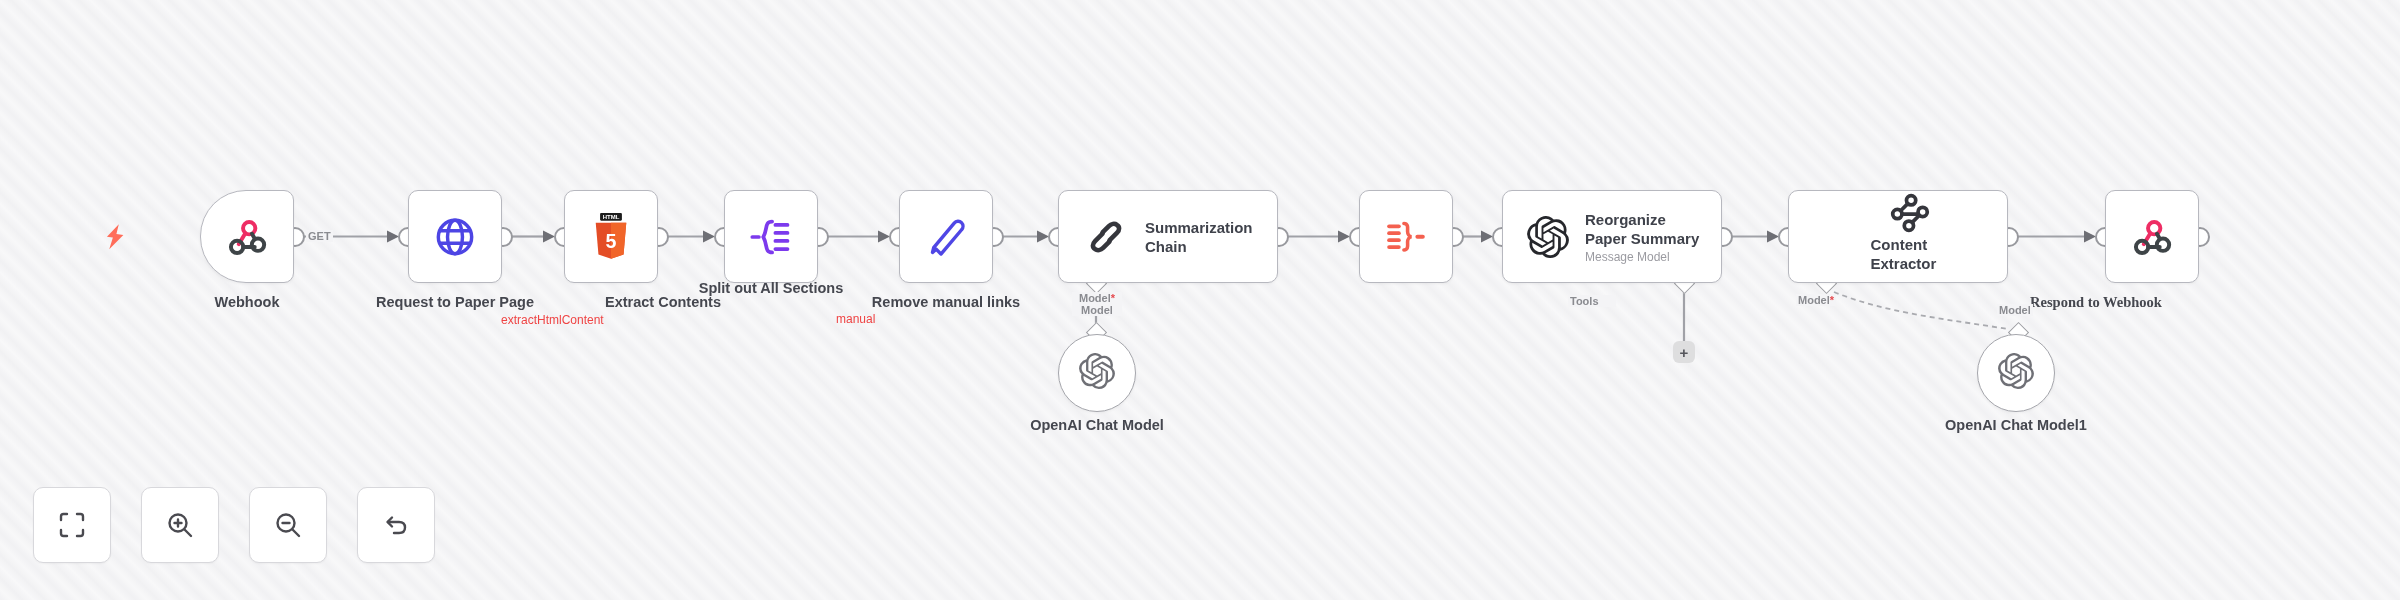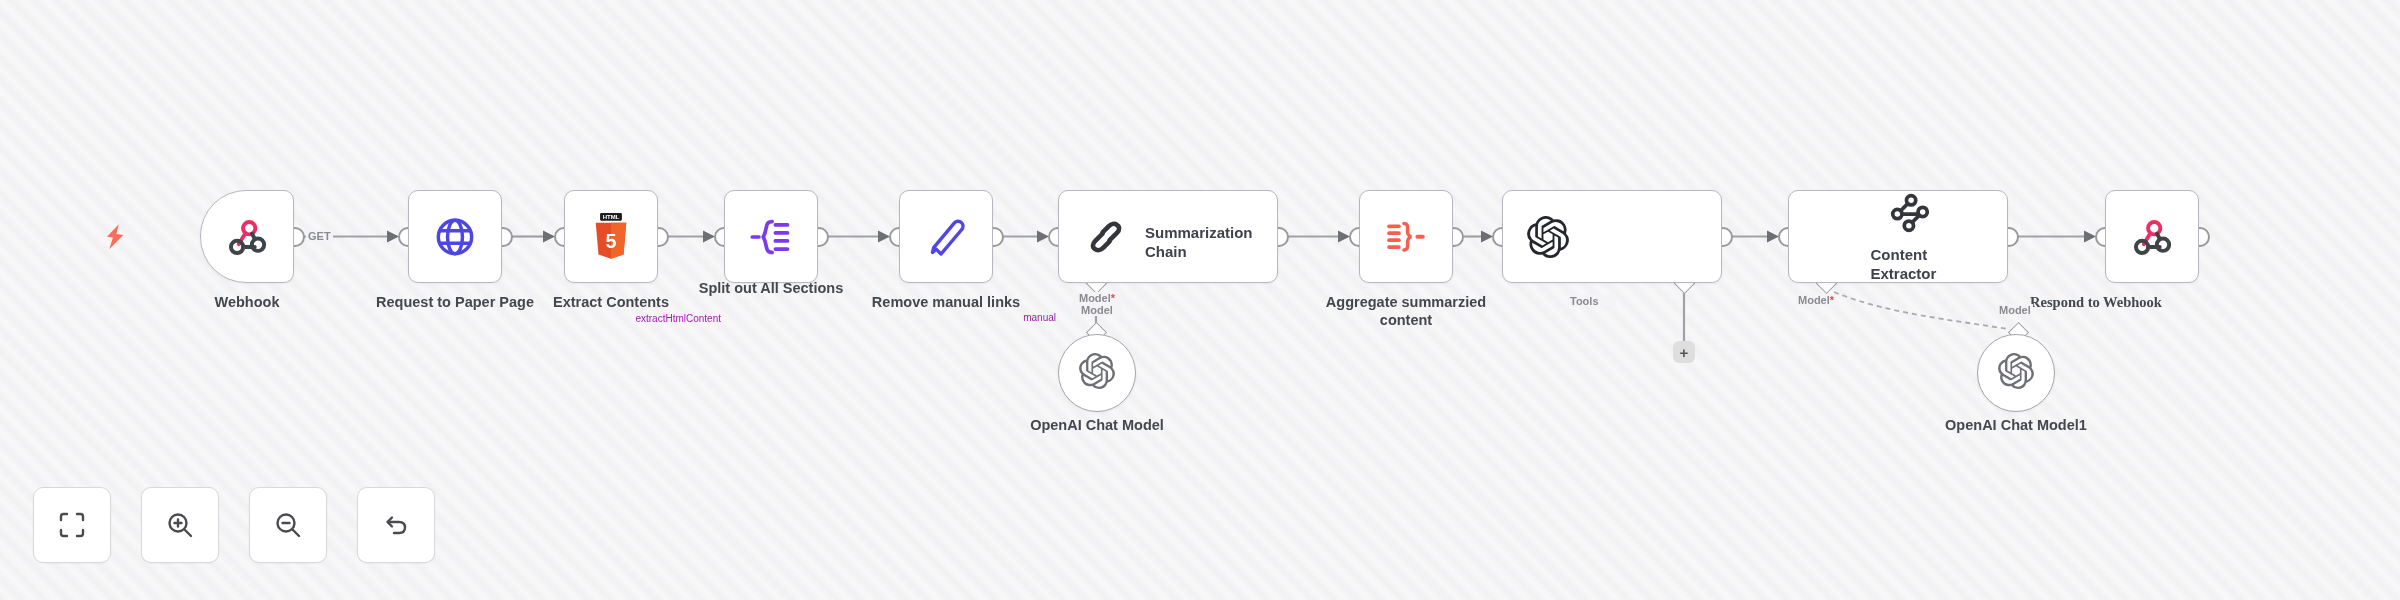--- a/index.html
+++ b/index.html
@@ -14,31 +14,31 @@
 
   .node {
     position: absolute; top: 190px; height: 93px; width: 94px;
     background: #ffffff; border: 1.6px solid #b7b8bf; border-radius: 10px;
     box-shadow: 0 1px 3px rgba(0,0,0,0.05); z-index: 3;
     display: flex; align-items: center; justify-content: center;
   }
   .node.trigger { border-radius: 46px 10px 10px 46px; }
   .node.wide { width: 220px; justify-content: flex-start; padding-left: 24px; }
   .node .icon { flex: 0 0 auto; display: flex; align-items: center; justify-content: center; }
-  .node .inner-text { margin-left: 16px; margin-top: 10px; }
+  .node .inner-text { margin-left: 16px; }
   .inner-title { font-size: 15px; font-weight: 700; color: #3f424b; line-height: 19px; }
   .inner-sub { font-size: 12px; color: #9b9ba1; margin-top: 2px; }
 
   .node-label {
     position: absolute; width: 220px; text-align: center; z-index: 4;
     font-size: 14.5px; font-weight: 600; color: #45474f; line-height: 18px;
   }
   .node-sublabel {
-    position: absolute; width: 220px; text-align: right; z-index: 4;
-    font-size: 10px; font-weight: 400; color: #a21caf;
+    position: absolute; width: 220px; text-align: left; z-index: 4;
+    font-size: 12px; font-weight: 400; color: #ef4444;
   }
   .port {
     position: absolute; width: 20px; height: 20px; border-radius: 50%;
     background: #ffffff; border: 2px solid #98999e; z-index: 2;
   }
   .diamond {
     position: absolute; width: 15px; height: 15px; background: #ffffff;
     border: 1.6px solid #9b9ca1; transform: rotate(45deg); z-index: 3;
   }
   .circle-node {
@@ -162,21 +162,21 @@
     <span class="icon">
       <svg width="44" height="48" viewBox="0 0 40 44">
         <rect x="10" y="0" width="20" height="7" rx="1" fill="#1c1c1c"></rect>
         <text x="20" y="5.6" font-size="5.5" fill="#ffffff" text-anchor="middle" font-family="Liberation Sans, sans-serif" font-weight="bold">HTML</text>
         <path d="M6 9 H34 L31.5 38 L20 42 L8.5 38 Z" fill="#e44d26"></path>
         <path d="M20 9 H34 L31.5 38 L20 42 Z" fill="#f16529"></path>
         <text x="20" y="32" font-size="18" fill="#ffffff" text-anchor="middle" font-family="Liberation Sans, sans-serif" font-weight="bold">5</text>
       </svg>
     </span>
   </div>
-  <div class="node-label" style="left:501px; top:293px;">Extract Contents</div>
+  <div class="node-label" style="left:501px; top:293px;text-align:right;">Extract Contents</div>
   <div class="node-sublabel" style="left:501px; top:313px;">extractHtmlContent</div>
 
   <div class="node" style="left:724px;">
     <span class="icon">
       <svg width="44" height="44" viewBox="0 0 40 40">
         <g fill="none" stroke="#7c3aed" stroke-width="3.4" stroke-linecap="round">
           <path d="M3 20 H9"></path>
           <path d="M21 6 C14 6 17 13 13 20 C17 27 14 34 21 34"></path>
           <path d="M24 9 H35 M24 16.3 H35 M24 23.6 H35 M24 31 H35"></path>
         </g>
@@ -218,27 +218,30 @@
           <rect x="4" y="8" width="13" height="3.6" rx="1.8"></rect>
           <rect x="4" y="14.6" width="13" height="3.6" rx="1.8"></rect>
           <rect x="4" y="21.2" width="13" height="3.6" rx="1.8"></rect>
           <rect x="4" y="27.8" width="13" height="3.6" rx="1.8"></rect>
           <rect x="31" y="17.9" width="9" height="3.8" rx="1.9"></rect>
         </g>
         <path d="M20 7 C24.5 7 23.5 12 23.5 14.5 C23.5 17 25 19.7 27.5 19.7 C25 19.7 23.5 22.4 23.5 24.9 C23.5 27.4 24.5 32.4 20 32.4" fill="none" stroke="#f4604f" stroke-width="3.4" stroke-linecap="round"></path>
       </svg>
     </span>
   </div>
-  <div class="node-label" style="left:1306px; top:293px; width:200px; left:1306px;">Aggregate summarzied content</div>
 
   <div class="node wide" style="left:1502px;">
     <span class="icon">
       <svg width="42" height="42" viewBox="0 0 24 24" fill="#26272c">
         <path d="M22.2819 9.8211a5.9847 5.9847 0 0 0-.5157-4.9108 6.0462 6.0462 0 0 0-6.5098-2.9A6.0651 6.0651 0 0 0 4.9807 4.1818a5.9847 5.9847 0 0 0-3.9977 2.9 6.0462 6.0462 0 0 0 .7427 7.0966 5.98 5.98 0 0 0 .511 4.9107 6.051 6.051 0 0 0 6.5146 2.9001A5.9847 5.9847 0 0 0 13.2599 24a6.0557 6.0557 0 0 0 5.7718-4.2058 5.9894 5.9894 0 0 0 3.9977-2.9001 6.0557 6.0557 0 0 0-.7475-7.073zm-9.022 12.6081a4.4755 4.4755 0 0 1-2.8764-1.0408l.1419-.0804 4.7783-2.7582a.7948.7948 0 0 0 .3927-.6813v-6.7369l2.02 1.1686a.071.071 0 0 1 .038.052v5.5826a4.504 4.504 0 0 1-4.4945 4.4944zm-9.6607-4.1254a4.4708 4.4708 0 0 1-.5346-3.0137l.142.0852 4.783 2.7582a.7712.7712 0 0 0 .7806 0l5.8428-3.3685v2.3324a.0804.0804 0 0 1-.0332.0615L9.74 19.9502a4.4992 4.4992 0 0 1-6.1408-1.6464zM2.3408 7.8956a4.485 4.485 0 0 1 2.3655-1.9728V11.6a.7664.7664 0 0 0 .3879.6765l5.8144 3.3543-2.0201 1.1685a.0757.0757 0 0 1-.071 0l-4.8303-2.7865A4.504 4.504 0 0 1 2.3408 7.8956zm16.5963 3.8558L13.1038 8.364 15.1192 7.2a.0757.0757 0 0 1 .071 0l4.8303 2.7913a4.4944 4.4944 0 0 1-.6765 8.1042v-5.6772a.79.79 0 0 0-.407-.667zm2.0107-3.0231l-.142-.0852-4.7735-2.7818a.7759.7759 0 0 0-.7854 0L9.409 9.2297V6.8974a.0662.0662 0 0 1 .0284-.0615l4.8303-2.7866a4.4992 4.4992 0 0 1 6.6802 4.66zM8.3065 12.863l-2.02-1.1638a.0804.0804 0 0 1-.038-.0567V6.0742a4.4992 4.4992 0 0 1 7.3757-3.4537l-.142.0805L8.704 5.459a.7948.7948 0 0 0-.3927.6813zm1.0976-2.3654l2.602-1.4998 2.6069 1.4998v2.9994l-2.5974 1.4997-2.6067-1.4997Z"></path>
       </svg>
+    </span>
+    <span class="inner-text">
+      <div class="inner-title" style="max-width:125px;">Reorganize Paper Summary</div>
+      <div class="inner-sub">Message Model</div>
     </span>
   </div>
 
   <div class="node wide" style="left:1788px;flex-direction:column;">
     <span class="icon">
       <svg width="44" height="44" viewBox="0 0 40 40">
         <g fill="none" stroke="#35363c" stroke-width="3.4" stroke-linecap="round">
           <circle cx="21" cy="8.5" r="4.2"></circle>
           <circle cx="8.5" cy="21" r="4.2"></circle>
           <circle cx="31.5" cy="19" r="4.2"></circle>

